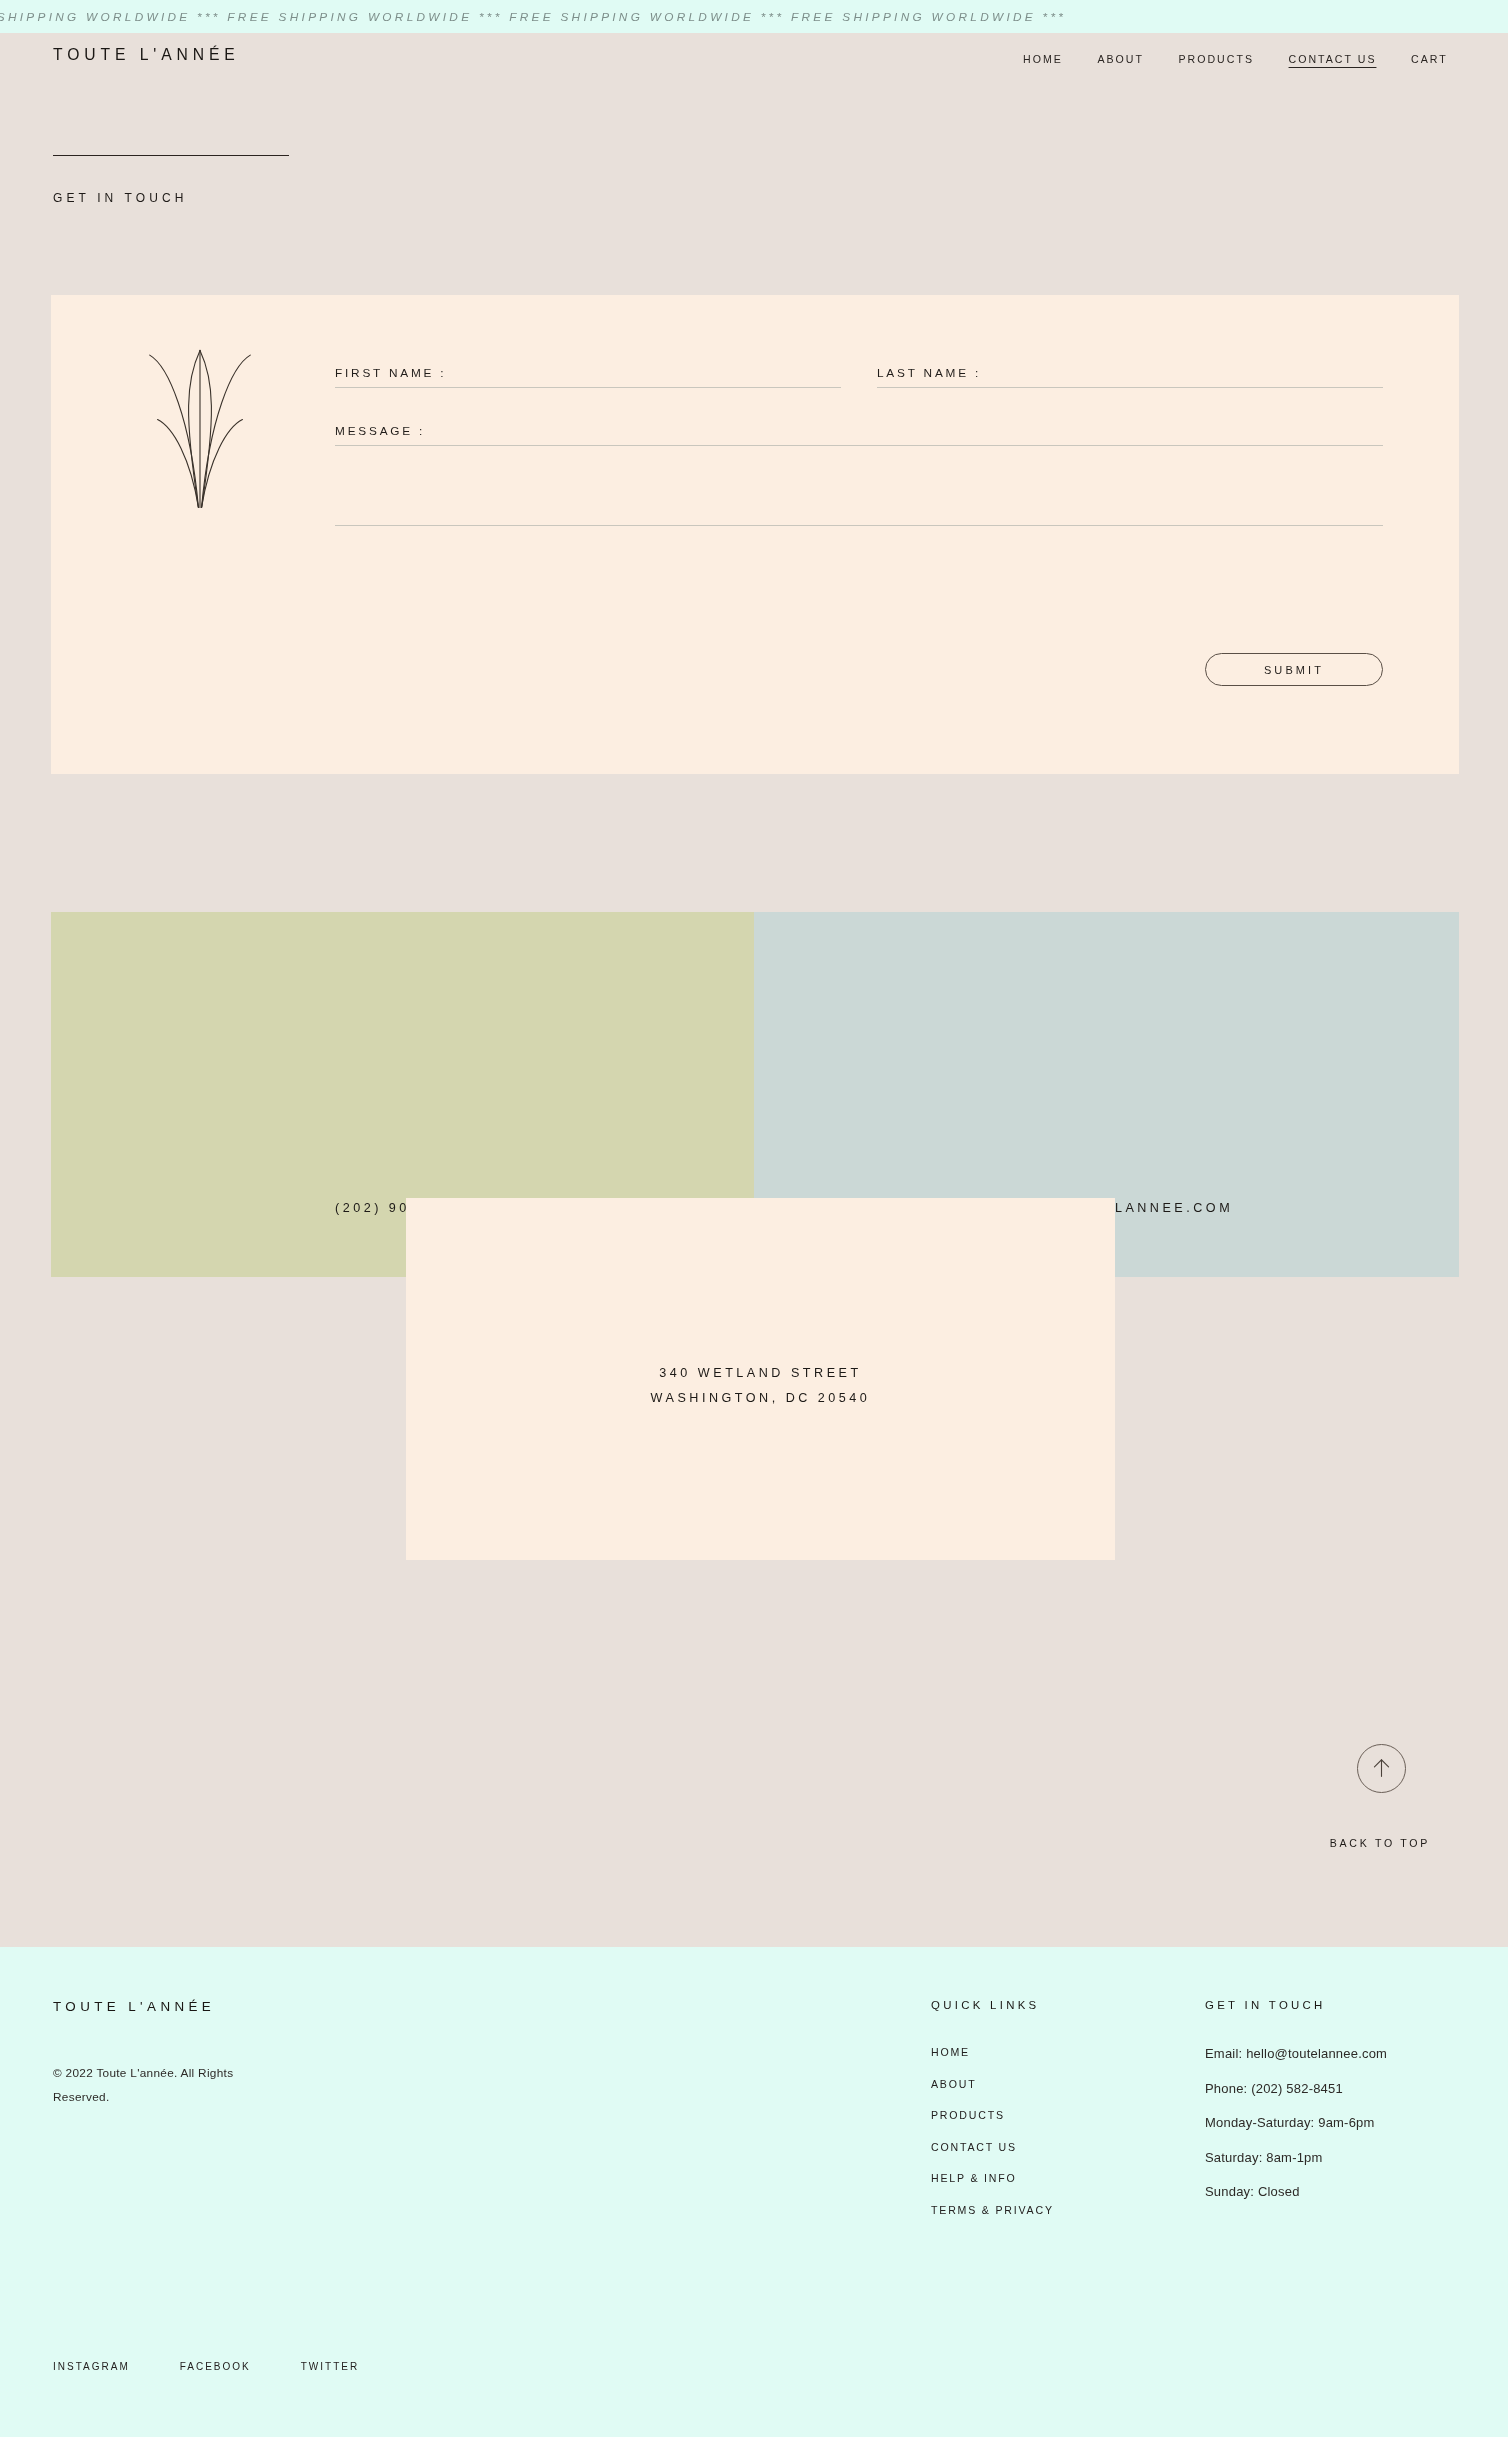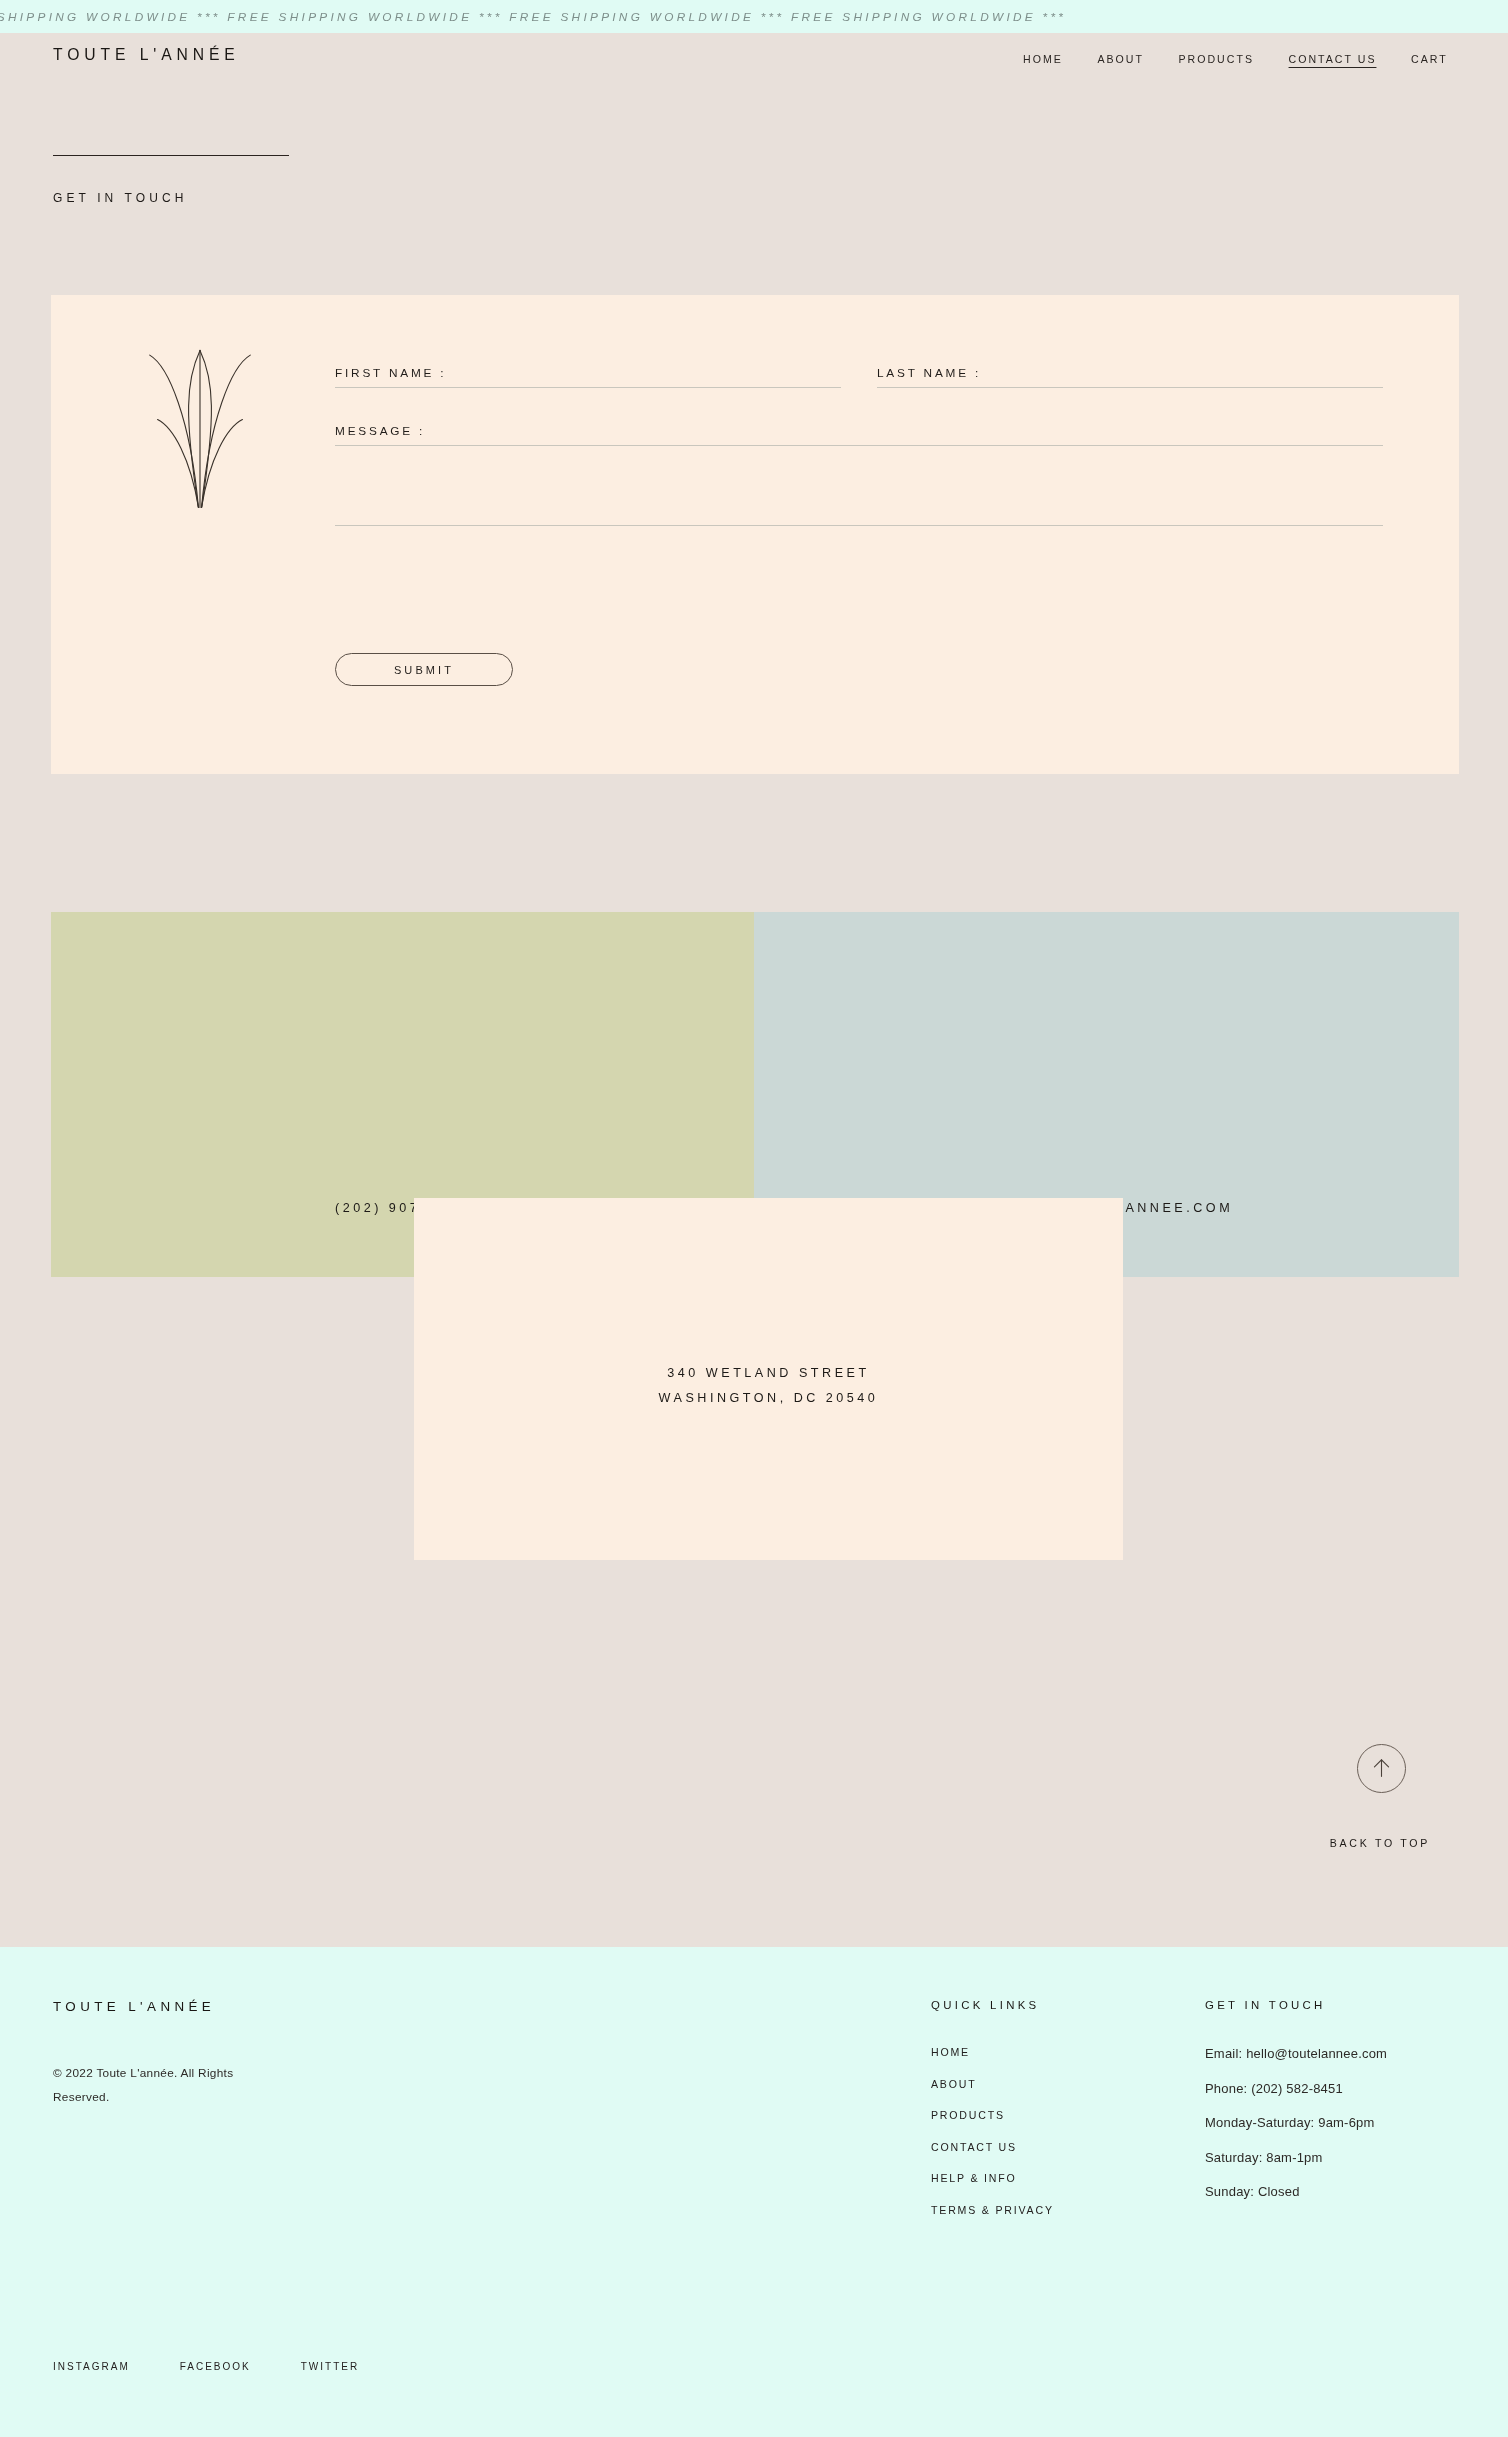--- a/index.html
+++ b/index.html
@@ -84,21 +84,21 @@
   .row2 { display: flex; gap: 36px; }
   .row2 > .field { width: 511px; }
 
   .f-email { margin-top: 37px; }
   .f-msg   { margin-top: 36px; }
   .msg-box { height: 79px; }
   .msg-box-line { height: 0.8px; background: #c9c6bd; width: 100%; }
 
   .submit-wrap {
     position: absolute; left: 284px; top: 358px; width: 1048px;
-    display: flex; justify-content: flex-start;
+    display: flex; justify-content: flex-end;
   }
   .submit-btn {
     width: 178px; height: 33px;
     border: 0.8px solid #5a4f46; border-radius: 16.5px;
     background: transparent; cursor: pointer;
     font-size: 11px; letter-spacing: 3.1px; color: #211d1a;
     font-family: "Liberation Sans", sans-serif;
     display: flex; align-items: center; justify-content: center;
   }
 
@@ -106,21 +106,21 @@
   .block-green {
     position: absolute; left: 51px; top: 912px;
     width: 703px; height: 365px; background: #D4D6AF;
   }
   .block-blue {
     position: absolute; left: 754px; top: 912px;
     width: 705px; height: 365px; background: #CBD8D6;
   }
   .block-addr {
     position: absolute; left: 406px; top: 1198px;
-    width: 709px; height: 362px; background: #FCEEE1; margin-left: 8px;
+    width: 709px; height: 362px; background: #FCEEE1;
   }
   .block-txt {
     position: absolute; width: 100%;
     text-align: center;
     font-size: 12.6px; letter-spacing: 3.5px; color: #1d1a17;
   }
   .block-green .block-txt { top: 289px; }
   .block-blue  .block-txt { top: 289px; }
   .addr-txt {
     position: absolute; top: 163px; width: 100%;

